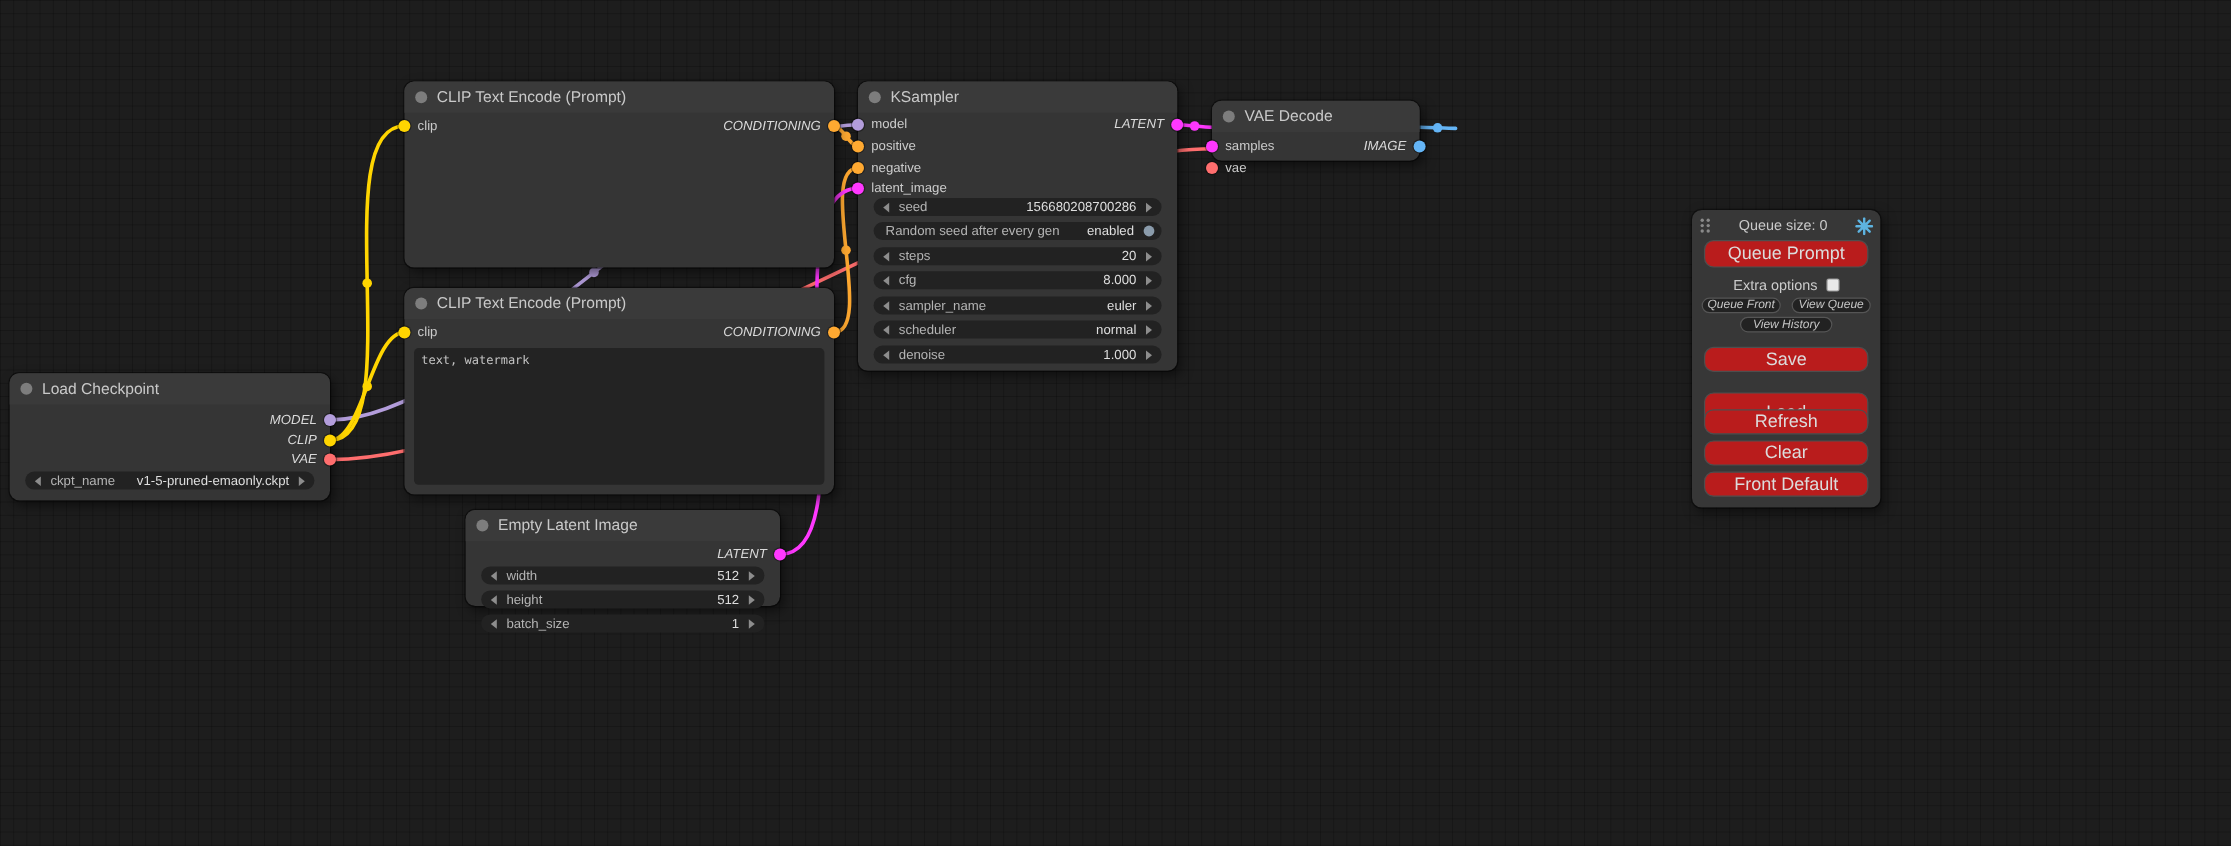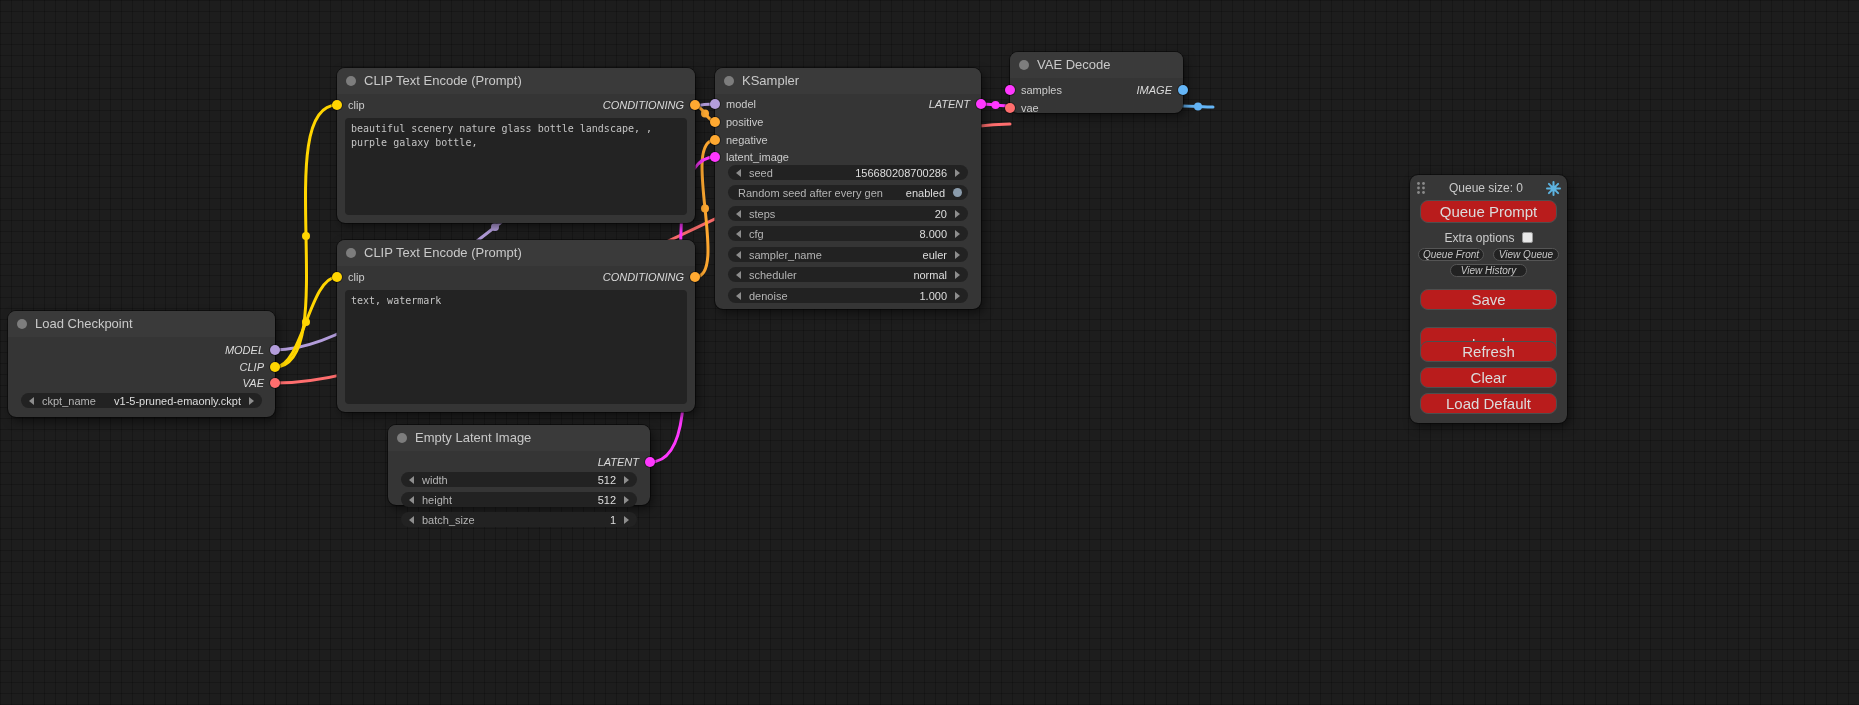--- a/index.html
+++ b/index.html
@@ -156,21 +156,20 @@
       <span>CLIP Text Encode (Prompt)</span>
     </div>
     <div class="row in" style="top:29px">
       <span class="pdot" style="background: rgb(255, 213, 0);"></span>
       <span class="plabel">clip</span>
     </div>
     <div class="row out" style="top:29px">
       <span class="pdot" style="background: rgb(255, 169, 49);"></span>
       <span class="plabel">CONDITIONING</span>
     </div>
-    <div class="textarea">beautiful scenery nature glass bottle landscape, , purple galaxy bottle,</div>
   </div>
 
   <div class="node" style="left:337px;top:240px;width:358px;height:172px">
     <div class="node-title">
       <span class="tdot"></span>
       <span>CLIP Text Encode (Prompt)</span>
     </div>
     <div class="row in" style="top:29px">
       <span class="pdot" style="background: rgb(255, 213, 0);"></span>
       <span class="plabel">clip</span>
@@ -272,21 +271,21 @@
       <span class="arr r"></span>
     </div>
     <div class="widget" style="top:220px">
       <span class="arr l"></span>
       <span class="wlabel">denoise</span>
       <span class="wvalue">1.000</span>
       <span class="arr r"></span>
     </div>
   </div>
 
-  <div class="node" style="left:1010px;top:52px;width:173px;height:61px">
+  <div class="node" style="left:1010px;top:84px;width:173px;height:50px">
     <div class="node-title">
       <span class="tdot"></span>
       <span>VAE Decode</span>
     </div>
     <div class="row in" style="top:30px">
       <span class="pdot" style="background: rgb(255, 56, 255);"></span>
       <span class="plabel">samples</span>
     </div>
     <div class="row in" style="top:48px">
       <span class="pdot" style="background: rgb(255, 110, 110);"></span>
@@ -331,16 +330,16 @@
       <span>Extra options</span>
       <span class="checkbox"></span>
     </div>
     <div class="pill" style="position:absolute;left:8px;top:73px;width:66px">Queue Front</div>
     <div class="pill" style="position:absolute;right:8px;top:73px;width:66px">View Queue</div>
     <div class="pill" style="position:absolute;left:40px;top:89px;width:77px">View History</div>
     <div class="btn" style="top:114px;height:21px">Save</div>
     <div class="btn" style="top:152px;height:33px">Load</div>
     <div class="btn" style="top:166px;height:21px">Refresh</div>
     <div class="btn" style="top:192px;height:21px">Clear</div>
-    <div class="btn" style="top:218px;height:21px">Load Default</div>
+    <div class="btn" style="top:218px;height:21px">Front Default</div>
   </div>
 
 </div>
 
 </body></html>

